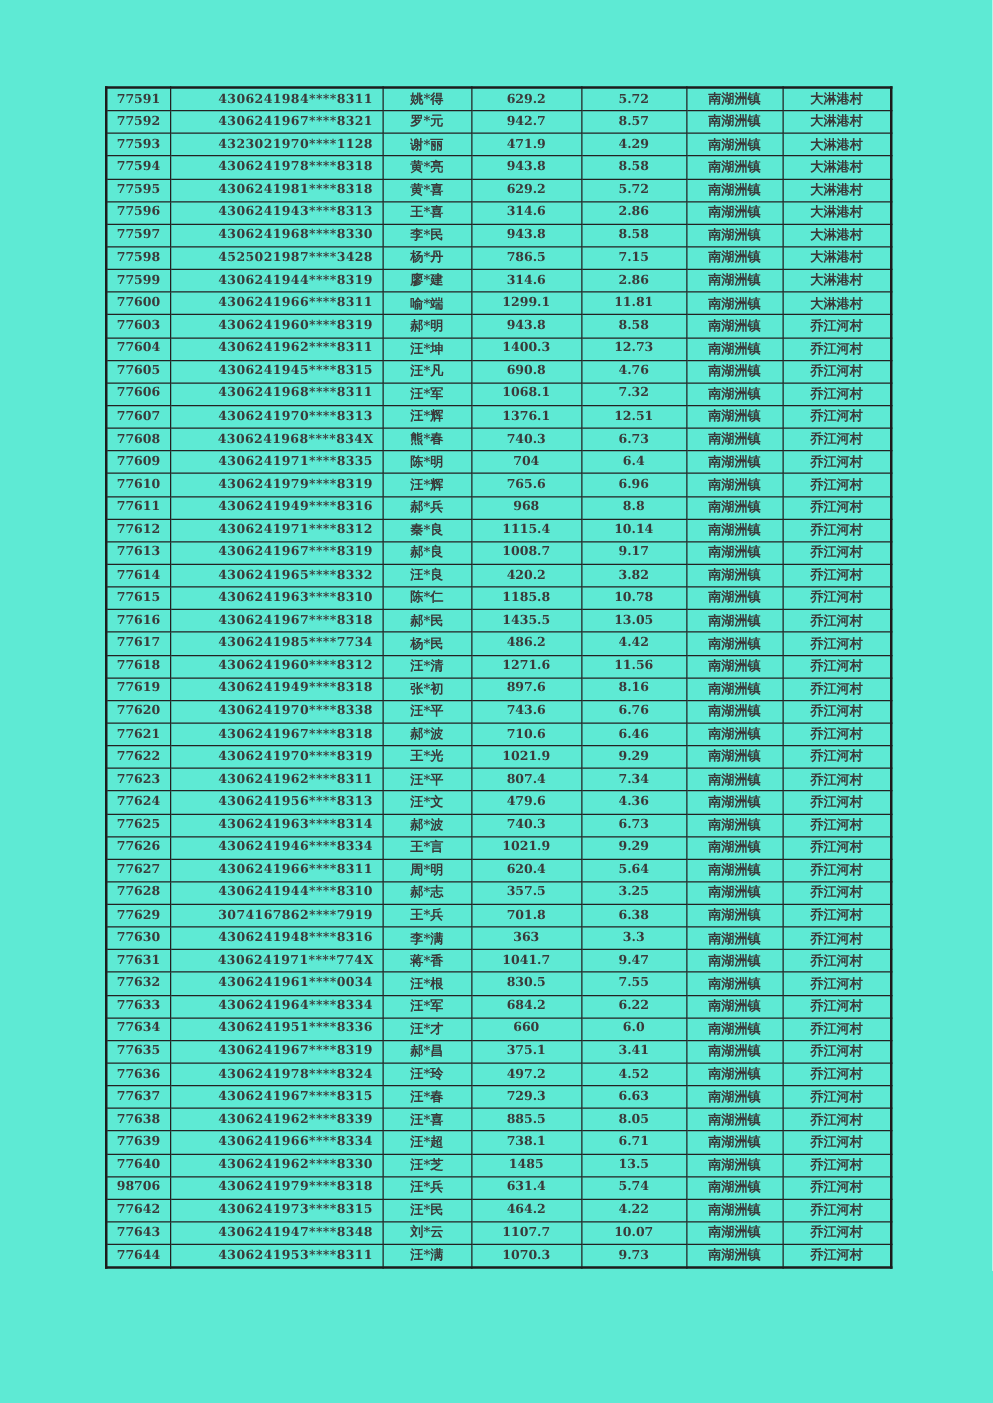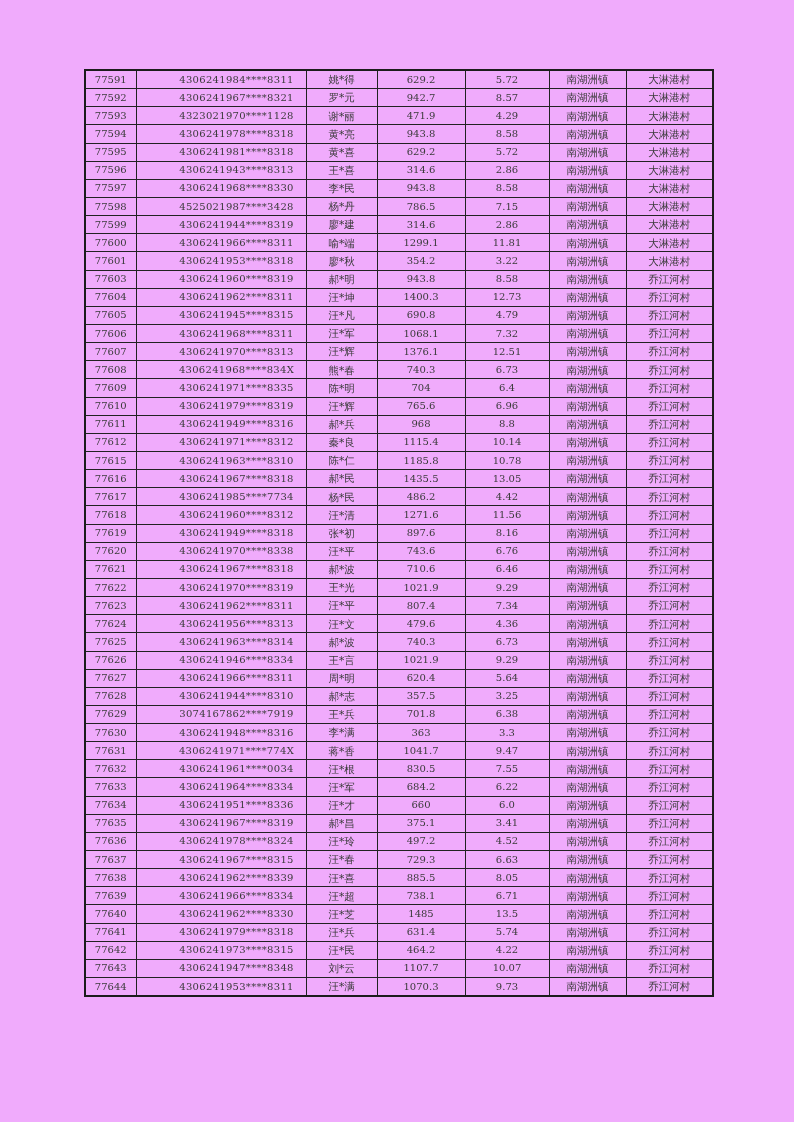--- a/index.html
+++ b/index.html
@@ -4,23 +4,24 @@
 <style>
   html, body {
     margin: 0;
     padding: 0;
     background: #ffffff;
   }
   .page {
     position: relative;
     width: 794px;
     height: 1122px;
-    background: #f0abfc;
+    background: #5eead4;
     overflow: hidden;
     font-family: "DejaVu Serif", "Liberation Serif", serif;
+    font-weight: bold;
   }
   table.records {
     position: absolute;
     left: 84px;
     top: 69px;
     width: 629px;
     border-collapse: collapse;
     table-layout: fixed;
     border: 2px solid #1c1c1c;
   }
@@ -145,29 +146,20 @@
         <tr>
           <td class="c-row-id">77600</td>
           <td class="c-id-number">4306241966****8311</td>
           <td class="c-name">喻*端</td>
           <td class="c-amount">1299.1</td>
           <td class="c-rate">11.81</td>
           <td class="c-town">南湖洲镇</td>
           <td class="c-village">大淋港村</td>
         </tr>
         <tr>
-          <td class="c-row-id">77601</td>
-          <td class="c-id-number">4306241953****8318</td>
-          <td class="c-name">廖*秋</td>
-          <td class="c-amount">354.2</td>
-          <td class="c-rate">3.22</td>
-          <td class="c-town">南湖洲镇</td>
-          <td class="c-village">大淋港村</td>
-        </tr>
-        <tr>
           <td class="c-row-id">77603</td>
           <td class="c-id-number">4306241960****8319</td>
           <td class="c-name">郝*明</td>
           <td class="c-amount">943.8</td>
           <td class="c-rate">8.58</td>
           <td class="c-town">南湖洲镇</td>
           <td class="c-village">乔江河村</td>
         </tr>
         <tr>
           <td class="c-row-id">77604</td>
@@ -176,21 +168,21 @@
           <td class="c-amount">1400.3</td>
           <td class="c-rate">12.73</td>
           <td class="c-town">南湖洲镇</td>
           <td class="c-village">乔江河村</td>
         </tr>
         <tr>
           <td class="c-row-id">77605</td>
           <td class="c-id-number">4306241945****8315</td>
           <td class="c-name">汪*凡</td>
           <td class="c-amount">690.8</td>
-          <td class="c-rate">4.79</td>
+          <td class="c-rate">4.76</td>
           <td class="c-town">南湖洲镇</td>
           <td class="c-village">乔江河村</td>
         </tr>
         <tr>
           <td class="c-row-id">77606</td>
           <td class="c-id-number">4306241968****8311</td>
           <td class="c-name">汪*军</td>
           <td class="c-amount">1068.1</td>
           <td class="c-rate">7.32</td>
           <td class="c-town">南湖洲镇</td>
@@ -244,20 +236,38 @@
         <tr>
           <td class="c-row-id">77612</td>
           <td class="c-id-number">4306241971****8312</td>
           <td class="c-name">秦*良</td>
           <td class="c-amount">1115.4</td>
           <td class="c-rate">10.14</td>
           <td class="c-town">南湖洲镇</td>
           <td class="c-village">乔江河村</td>
         </tr>
         <tr>
+          <td class="c-row-id">77613</td>
+          <td class="c-id-number">4306241967****8319</td>
+          <td class="c-name">郝*良</td>
+          <td class="c-amount">1008.7</td>
+          <td class="c-rate">9.17</td>
+          <td class="c-town">南湖洲镇</td>
+          <td class="c-village">乔江河村</td>
+        </tr>
+        <tr>
+          <td class="c-row-id">77614</td>
+          <td class="c-id-number">4306241965****8332</td>
+          <td class="c-name">汪*良</td>
+          <td class="c-amount">420.2</td>
+          <td class="c-rate">3.82</td>
+          <td class="c-town">南湖洲镇</td>
+          <td class="c-village">乔江河村</td>
+        </tr>
+        <tr>
           <td class="c-row-id">77615</td>
           <td class="c-id-number">4306241963****8310</td>
           <td class="c-name">陈*仁</td>
           <td class="c-amount">1185.8</td>
           <td class="c-rate">10.78</td>
           <td class="c-town">南湖洲镇</td>
           <td class="c-village">乔江河村</td>
         </tr>
         <tr>
           <td class="c-row-id">77616</td>
@@ -478,21 +488,21 @@
         <tr>
           <td class="c-row-id">77640</td>
           <td class="c-id-number">4306241962****8330</td>
           <td class="c-name">汪*芝</td>
           <td class="c-amount">1485</td>
           <td class="c-rate">13.5</td>
           <td class="c-town">南湖洲镇</td>
           <td class="c-village">乔江河村</td>
         </tr>
         <tr>
-          <td class="c-row-id">77641</td>
+          <td class="c-row-id">98706</td>
           <td class="c-id-number">4306241979****8318</td>
           <td class="c-name">汪*兵</td>
           <td class="c-amount">631.4</td>
           <td class="c-rate">5.74</td>
           <td class="c-town">南湖洲镇</td>
           <td class="c-village">乔江河村</td>
         </tr>
         <tr>
           <td class="c-row-id">77642</td>
           <td class="c-id-number">4306241973****8315</td>

